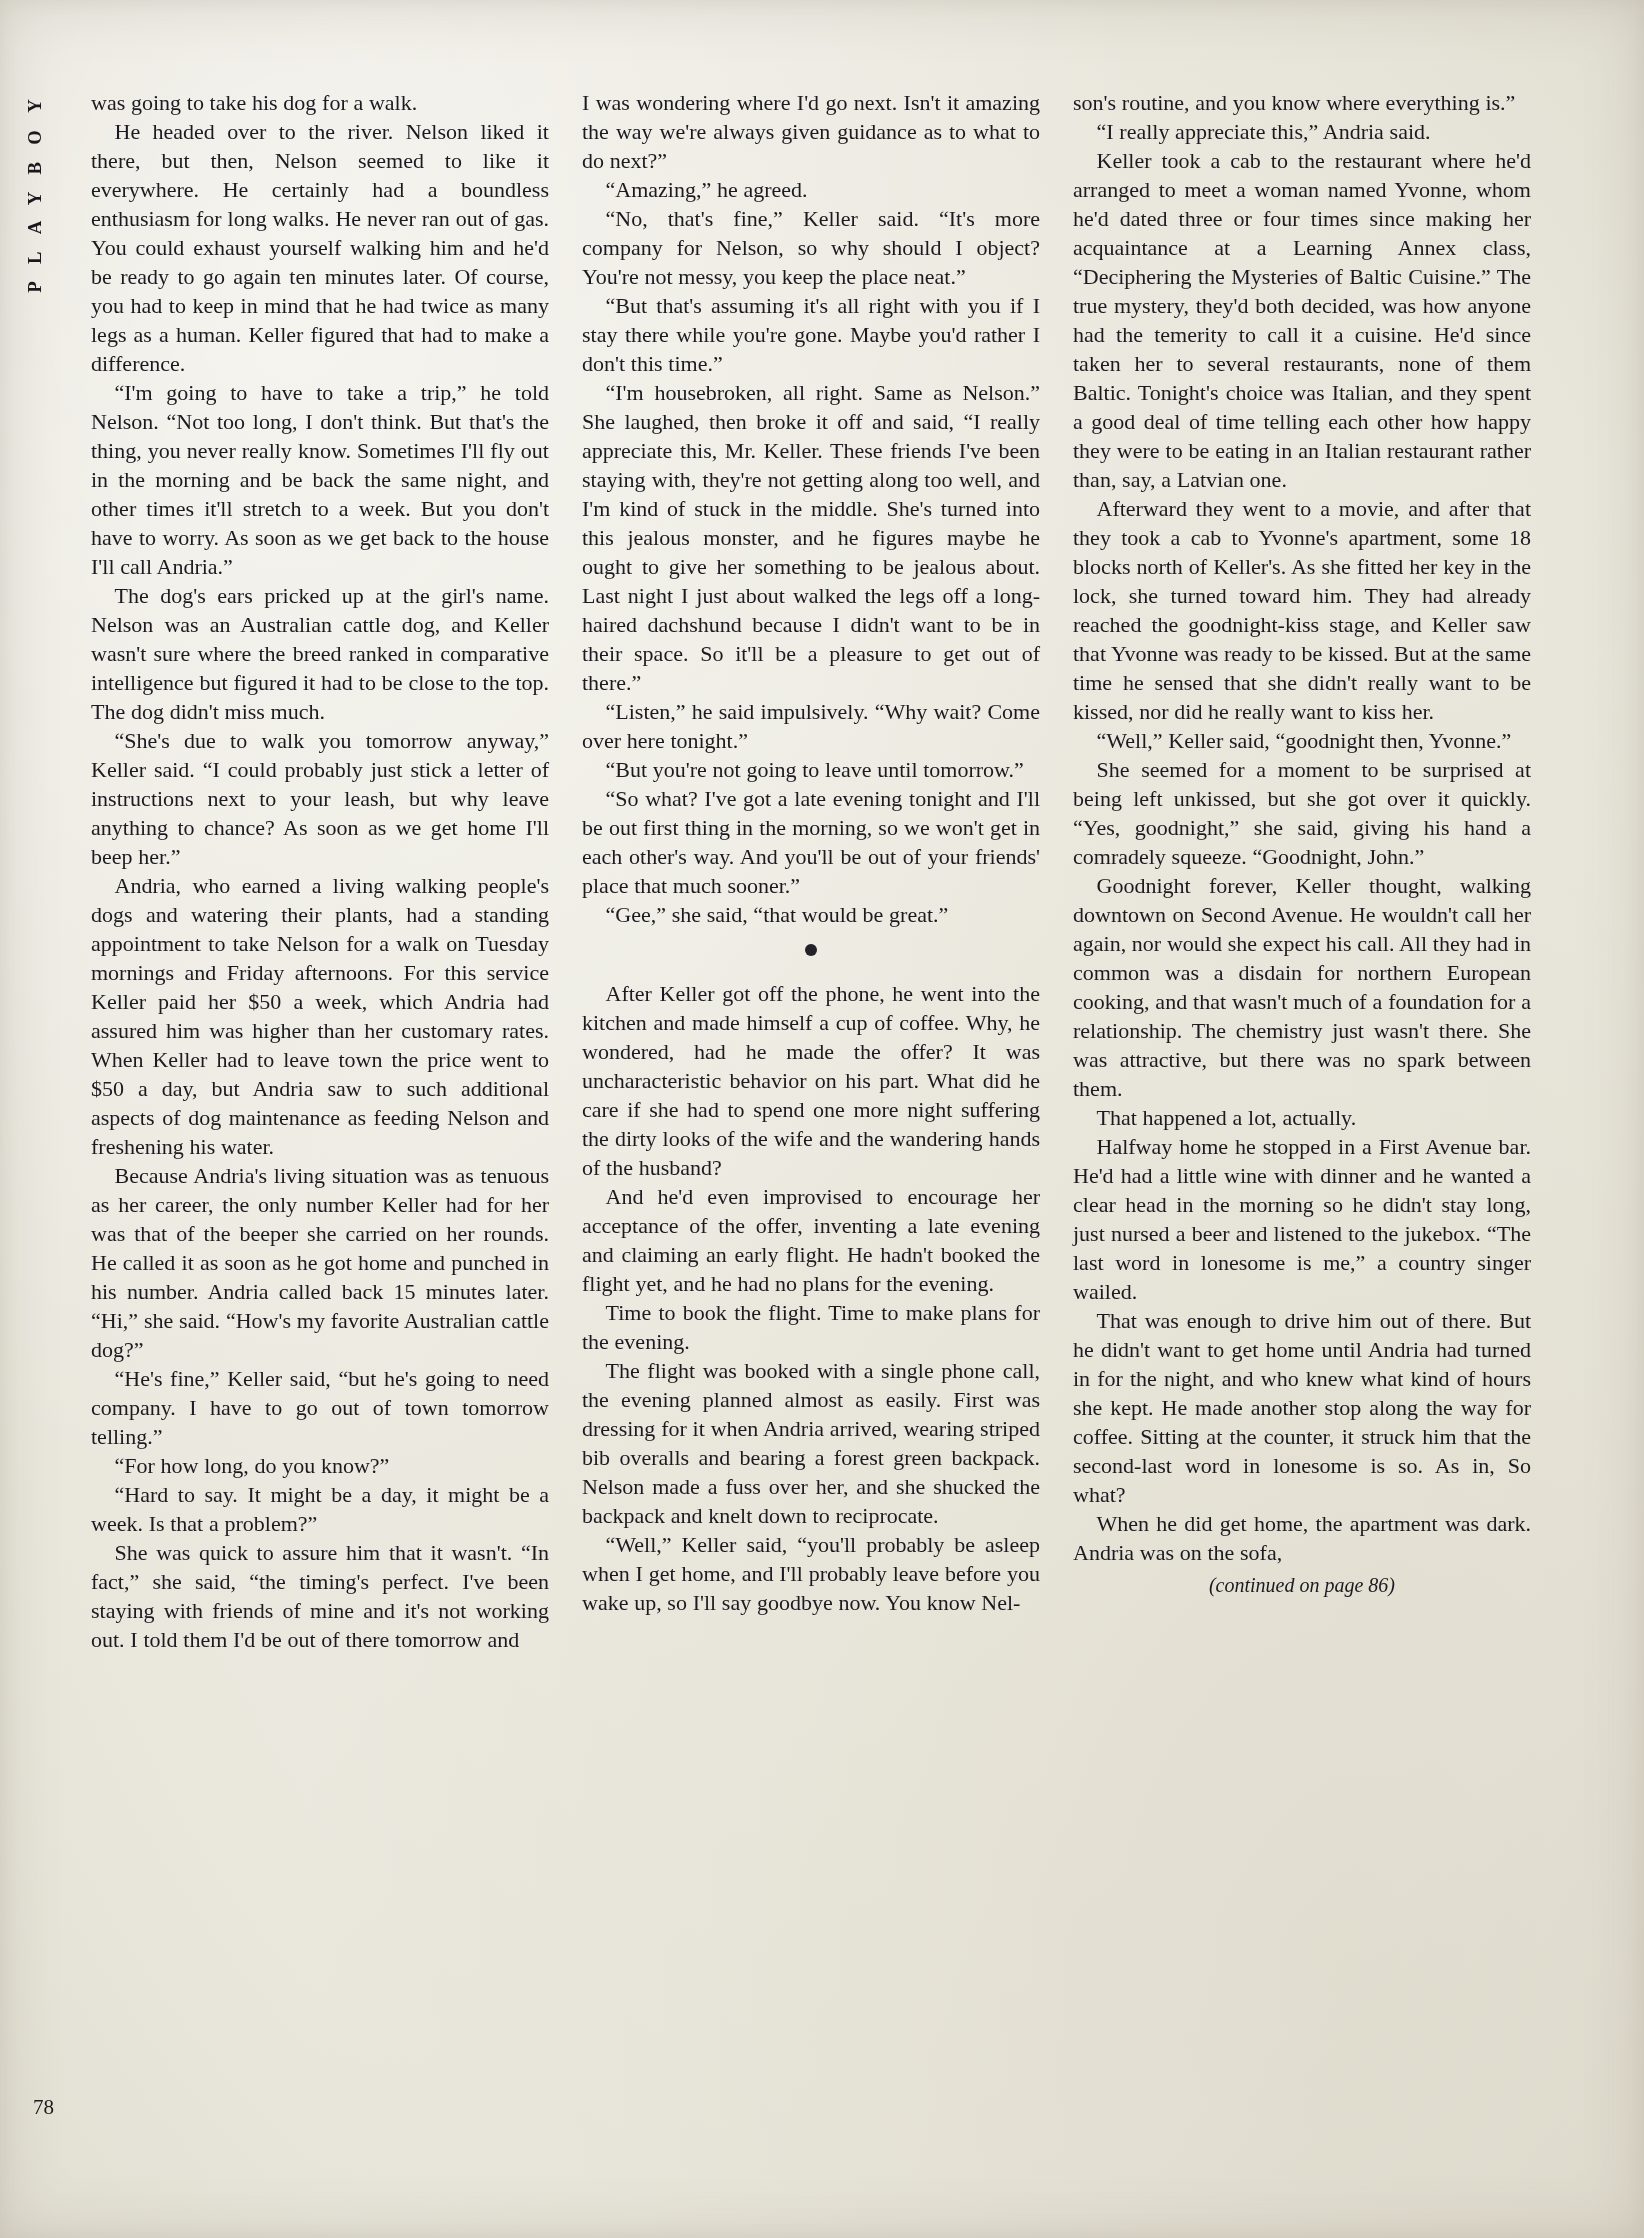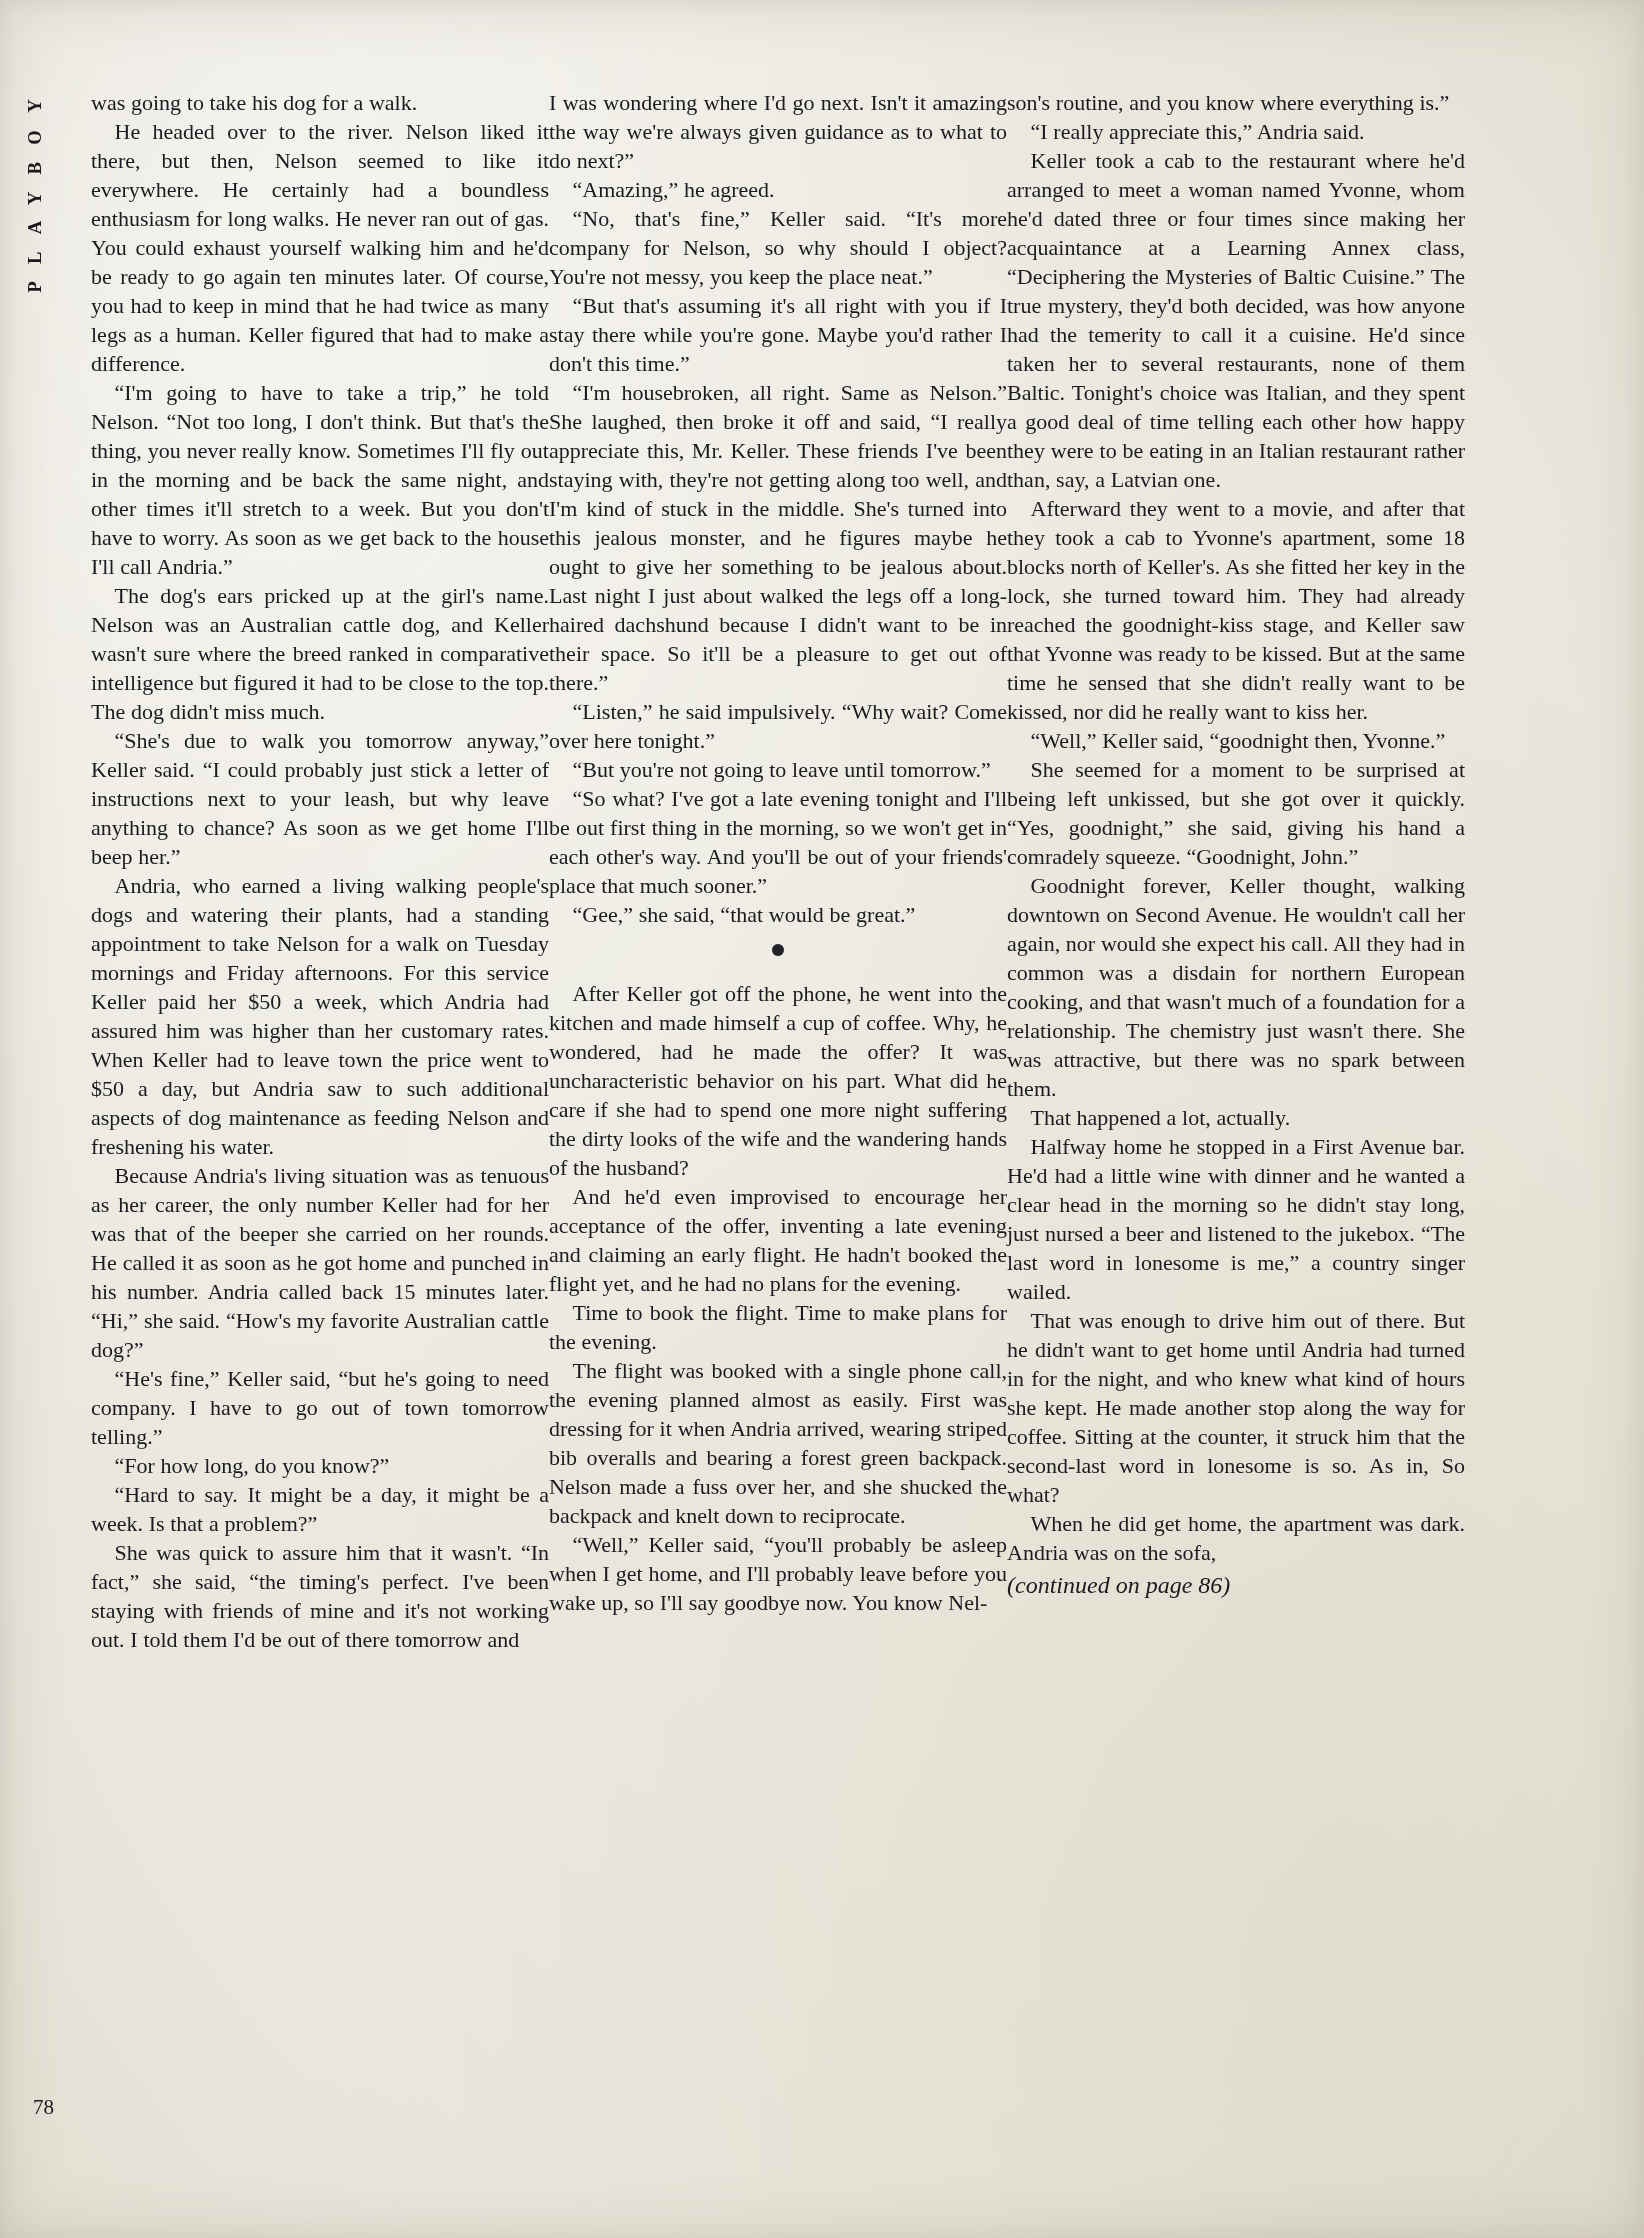--- a/index.html
+++ b/index.html
@@ -55,20 +55,21 @@
   }
 
   
   .columns {
     position: absolute;
     left: 91px;
     top: 88px;
     width: 1442px;
     height: 2033px;
     display: flex;
+    gap: 33px;
   }
   .col {
     width: 458px;
     flex: 0 0 458px;
     position: relative;
   }
 
   p.para {
     margin: 0;
     font-size: 22px;
@@ -93,24 +94,24 @@
   .bullet-divider .dot {
     display: inline-block;
     width: 11.8px;
     height: 11.8px;
     border-radius: 50%;
     background: #23222b;
   }
 
   .continued {
     margin: 0;
-    font-size: 24px;
+    font-size: 20px;
     line-height: 28px;
     font-style: italic;
-    text-align: left;
+    text-align: center;
     color: #1b1a20;
     padding-top: 4.1px;
   }
 
   .page-number {
     position: absolute;
     left: 33px;
     top: 2095px;
     font-size: 21px;
     color: #1b1a20;

